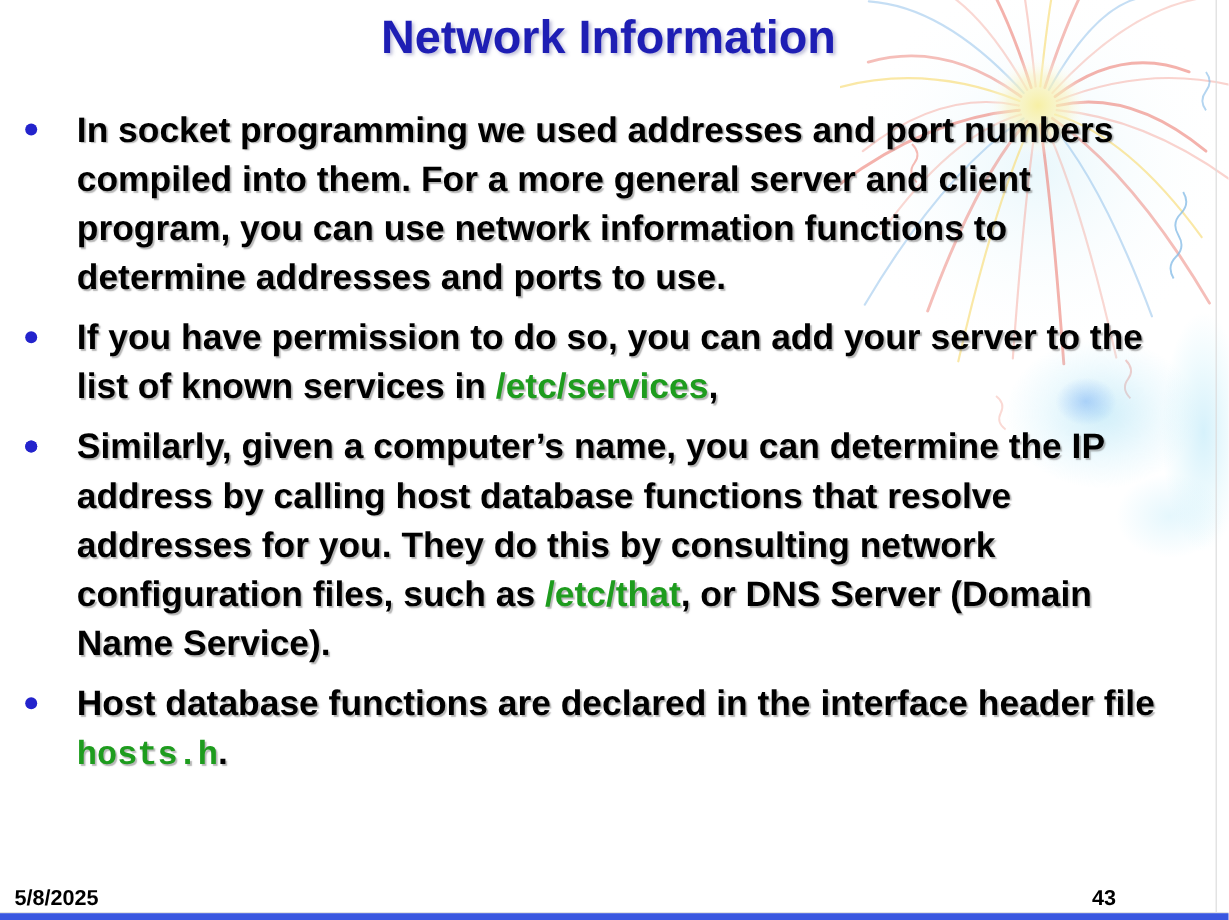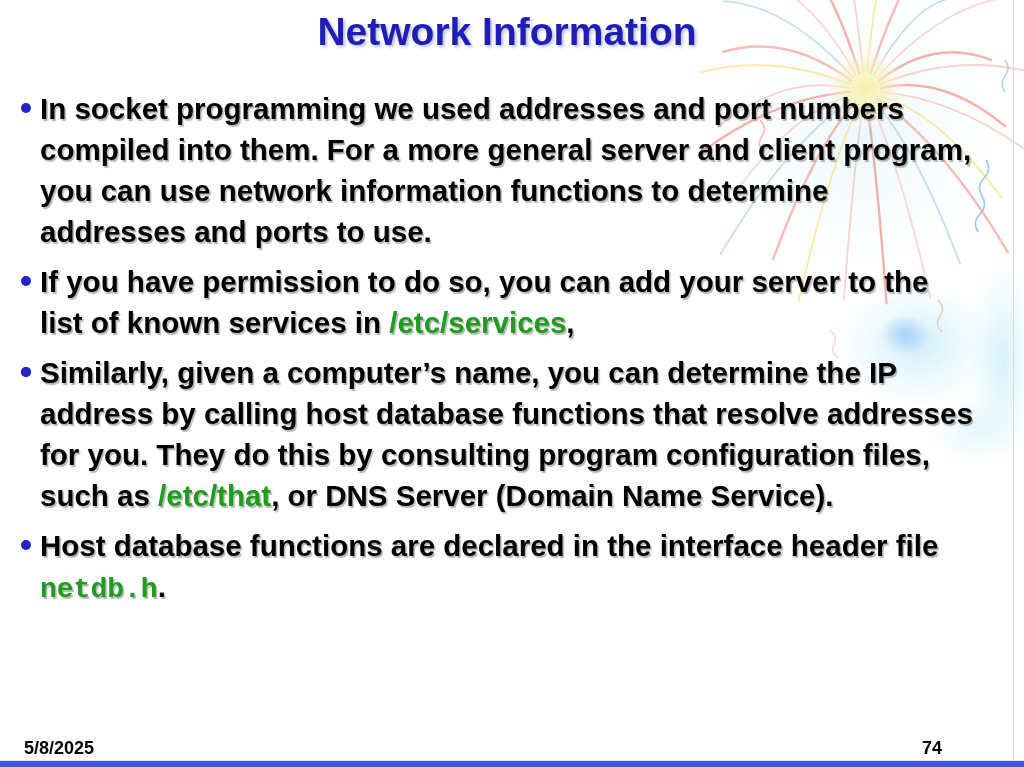--- a/index.html
+++ b/index.html
@@ -39,38 +39,38 @@
     text-shadow:2px 2px 3px rgba(110,110,170,0.45);
     z-index:3;
   }
   .bullets{
     position:absolute;left:0;top:88px;width:975px;
     margin:0;padding:0;list-style:none;z-index:3;
   }
   .bullets li{
     position:relative;
     margin:0 0 9px 0;
-    padding-left:40px;
+    padding-left:64px;
     font-size:29.5px;line-height:41px;font-weight:bold;color:#000;
     text-shadow:1.5px 1.5px 1px rgba(110,110,110,0.5);
   }
   .bullets .dot{
     position:absolute;left:21px;top:15px;
     width:10px;height:10px;border-radius:50%;
     background:var(--bullet-color,#2323cc);
     text-shadow:none;
   }
   .seg-path{color:var(--path-color,#1e9c1e);text-align:center;}
   .seg-code{
     color:var(--code-color,#1e9c1e);
     font-family:"Liberation Mono","DejaVu Sans Mono",monospace;
     font-size:28px;font-weight:bold;
   }
   .footer{
-    position:absolute;left:16px;top:738px;width:938px;height:22px;
+    position:absolute;left:4px;top:738px;width:938px;height:22px;
     z-index:3;
   }
   .footer .date{
     position:absolute;left:8px;top:0;
     font-size:18px;font-weight:bold;color:#000;
   }
   .footer .page{
     position:absolute;right:12px;top:0;
     font-size:18px;font-weight:bold;color:#000;
   }
@@ -135,25 +135,25 @@
   <div class="blob blob1"></div>
   <div class="blob blob2"></div>
   <div class="blob blob3"></div>
 
   <h1 class="title">Network Information</h1>
 
   <ul class="bullets" id="bullet-list">
       <li><span class="dot"></span><span>In socket programming we used addresses and port numbers compiled into them. For a more general server and client program, you can use network information functions to determine addresses and ports to use.</span></li>
       <li><span class="dot"></span><span>If you have permission to do so, you can add your server to the list of known services in </span><span class="seg-path">/etc/services</span><span>,</span></li>
       <li><span class="dot"></span></li>
-      <li><span class="dot"></span><span>Similarly, given a computer’s name, you can determine the IP address by calling host database functions that resolve addresses for you. They do this by consulting program configuration files, such as </span><span class="seg-path">/etc/that</span><span>, or DNS Server (Domain Name Service).</span></li>
-      <li><span class="dot"></span><span>Host database functions are declared in the interface header file </span><span class="seg-code">netdb.h</span><span>.</span></li>
+      <li><span class="dot"></span><span>Similarly, given a computer’s name, you can determine the IP address by calling host database functions that resolve addresses for you. They do this by consulting network configuration files, such as </span><span class="seg-path">/etc/that</span><span>, or DNS Server (Domain Name Service).</span></li>
+      <li><span class="dot"></span><span>Host database functions are declared in the interface header file </span><span class="seg-code">hosts.h</span><span>.</span></li>
     </ul>
 
   <div class="footer">
     <span class="date">5/8/2025</span>
-    <span class="page">74</span>
+    <span class="page">43</span>
   </div>
 
   <div class="edge-right"></div>
   <div class="edge-bottom"></div>
   <div class="bottom-bar"></div>
 </div>
 
 </body></html>

